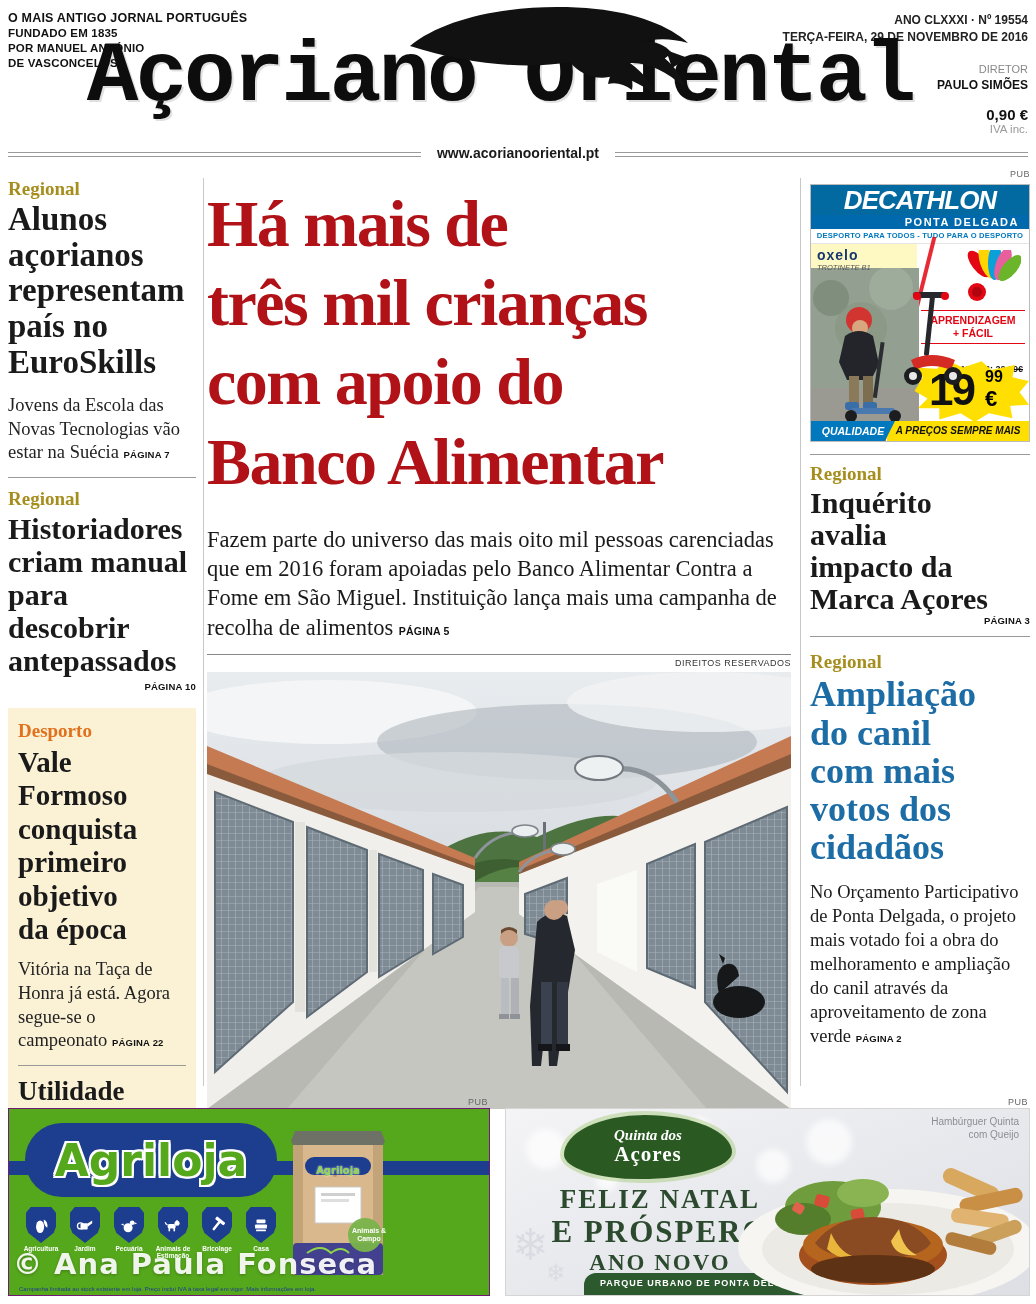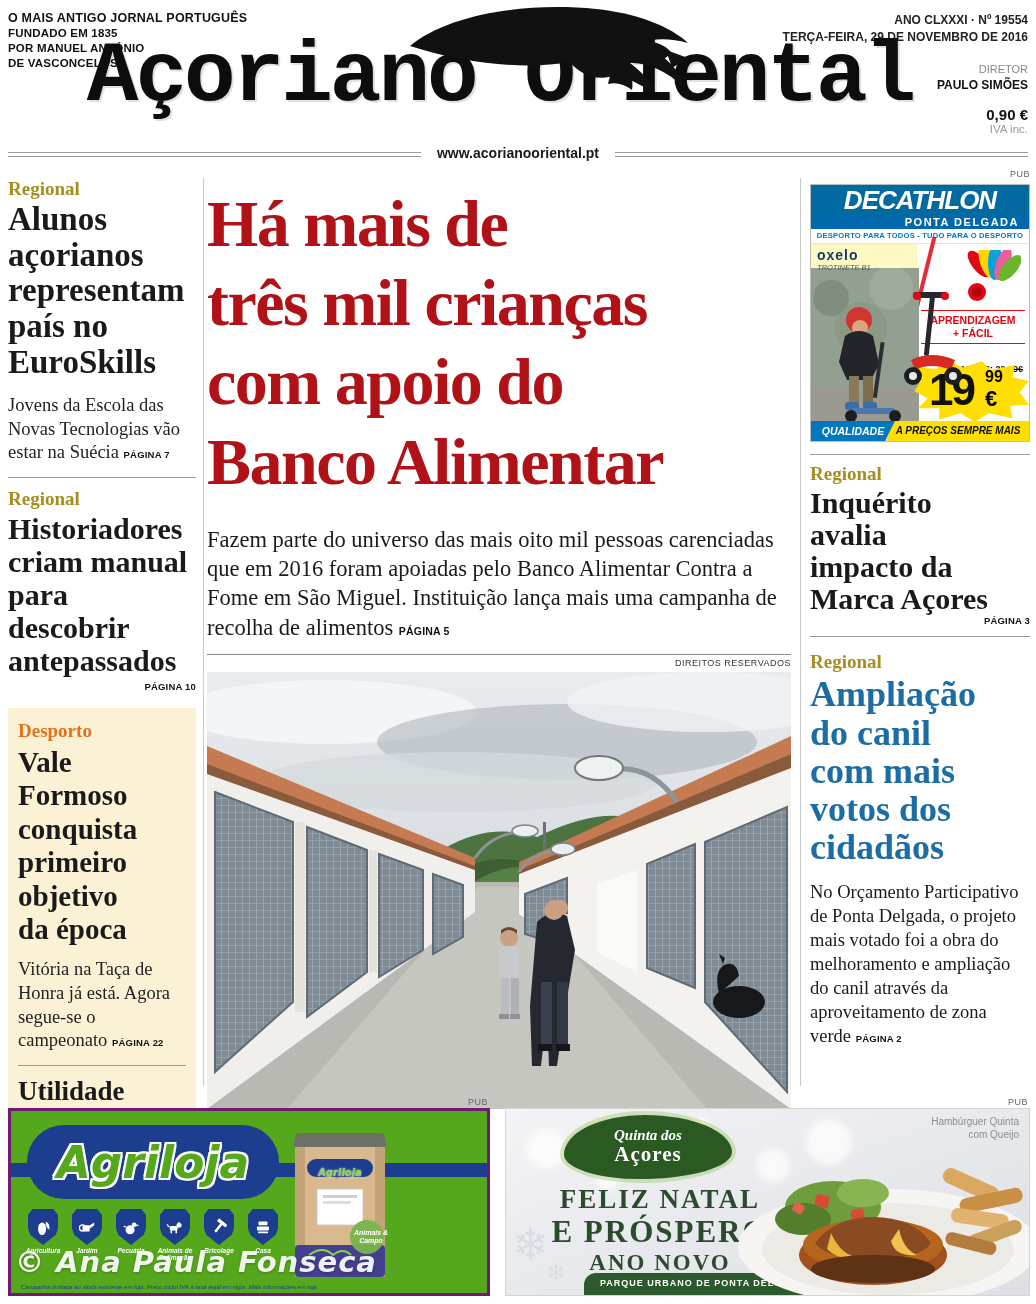--- a/index.html
+++ b/index.html
@@ -80,21 +80,21 @@
   .inq-page { text-align:right; margin-top:0px; }
   .canil-h { font-size:36px; line-height:1.06; font-weight:700; color:#1c6ca6; }
   .canil-h .ln { display:block; }
   .canil-body { margin-top:14px; font-size:18.5px; line-height:1.3; color:#1a1a1a; }
 
   
   .ads { position:absolute; left:8px; top:1096px; width:1022px; height:200px; }
   .ad-wrap { position:absolute; top:0; height:200px; }
   .ad-wrap .pub { position:absolute; top:0; right:2px; }
   .agri { left:0; width:482px; }
-  .agri-box { position:absolute; top:12px; left:0; right:0; bottom:0; background:#55a71c; border:3px solid #701a75; overflow:hidden; font-family:"Liberation Sans",sans-serif;font-style:italic; }
+  .agri-box { position:absolute; top:12px; left:0; right:0; bottom:0; background:#55a71c; border:1px solid #701a75; overflow:hidden; font-family:"Liberation Sans",sans-serif; }
   .agri-band { position:absolute; left:0; right:0; top:52px; height:14px; background:#1d3d8f; }
   .agri-pill { position:absolute; left:16px; top:14px; width:252px; height:74px; background:#1d3d8f; border-radius:40px; display:flex; align-items:center; justify-content:center; }
   .agri-logo { font-family:"DejaVu Sans",sans-serif; font-weight:700; font-size:44px; color:#55a71c; letter-spacing:0px; text-shadow:-2px -2px 0 #fff,2px -2px 0 #fff,-2px 2px 0 #fff,2px 2px 0 #fff,0 -2px 0 #fff,0 2px 0 #fff,-2px 0 0 #fff,2px 0 0 #fff; }
   .agri-icons { position:absolute; left:14px; top:98px; width:256px; display:flex; justify-content:space-between; }
   .agri-ic { width:36px; text-align:center; }
   .pin { width:30px; height:36px; margin:0 auto; background:#1d3d8f; clip-path:polygon(50% 100%,8% 72%,0 55%,0 16%,16% 0,84% 0,100% 16%,100% 55%,92% 72%); display:flex; align-items:center; justify-content:center; }
   .agri-ic .lbl { margin-top:2px; font-size:6.5px; line-height:1.15; color:#fff; font-weight:700; }
   .agri-bag { position:absolute; left:268px; top:6px; width:122px; height:172px; }
   .bag-pill-txt { position:absolute; left:298px; top:56px; width:62px; text-align:center; font-family:"DejaVu Sans",sans-serif; font-weight:700; font-size:10px; color:#8fd44c; text-shadow:0 0 2px #fff; }
   .agri-right { position:absolute; left:368px; top:6px; width:106px; }

